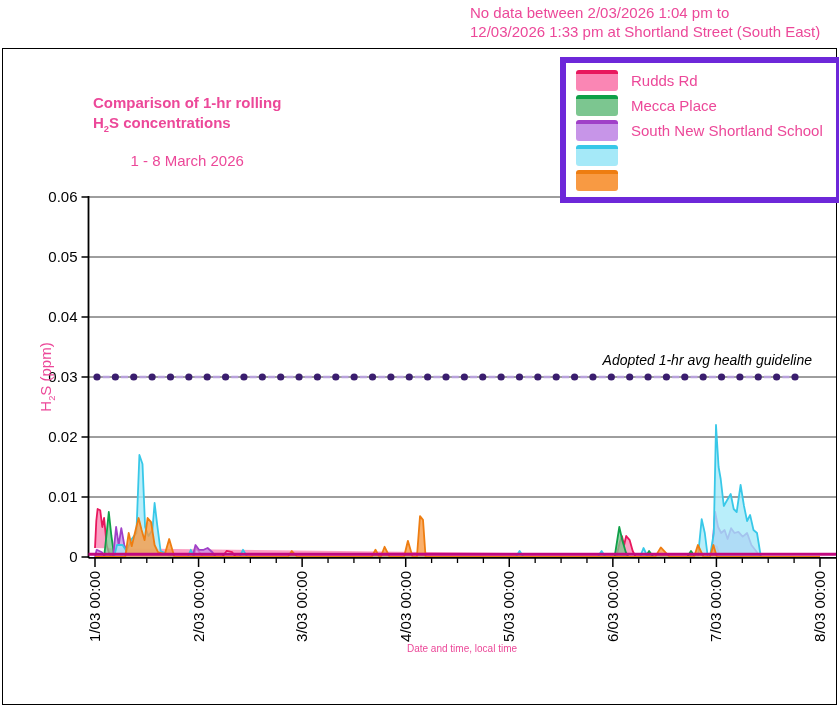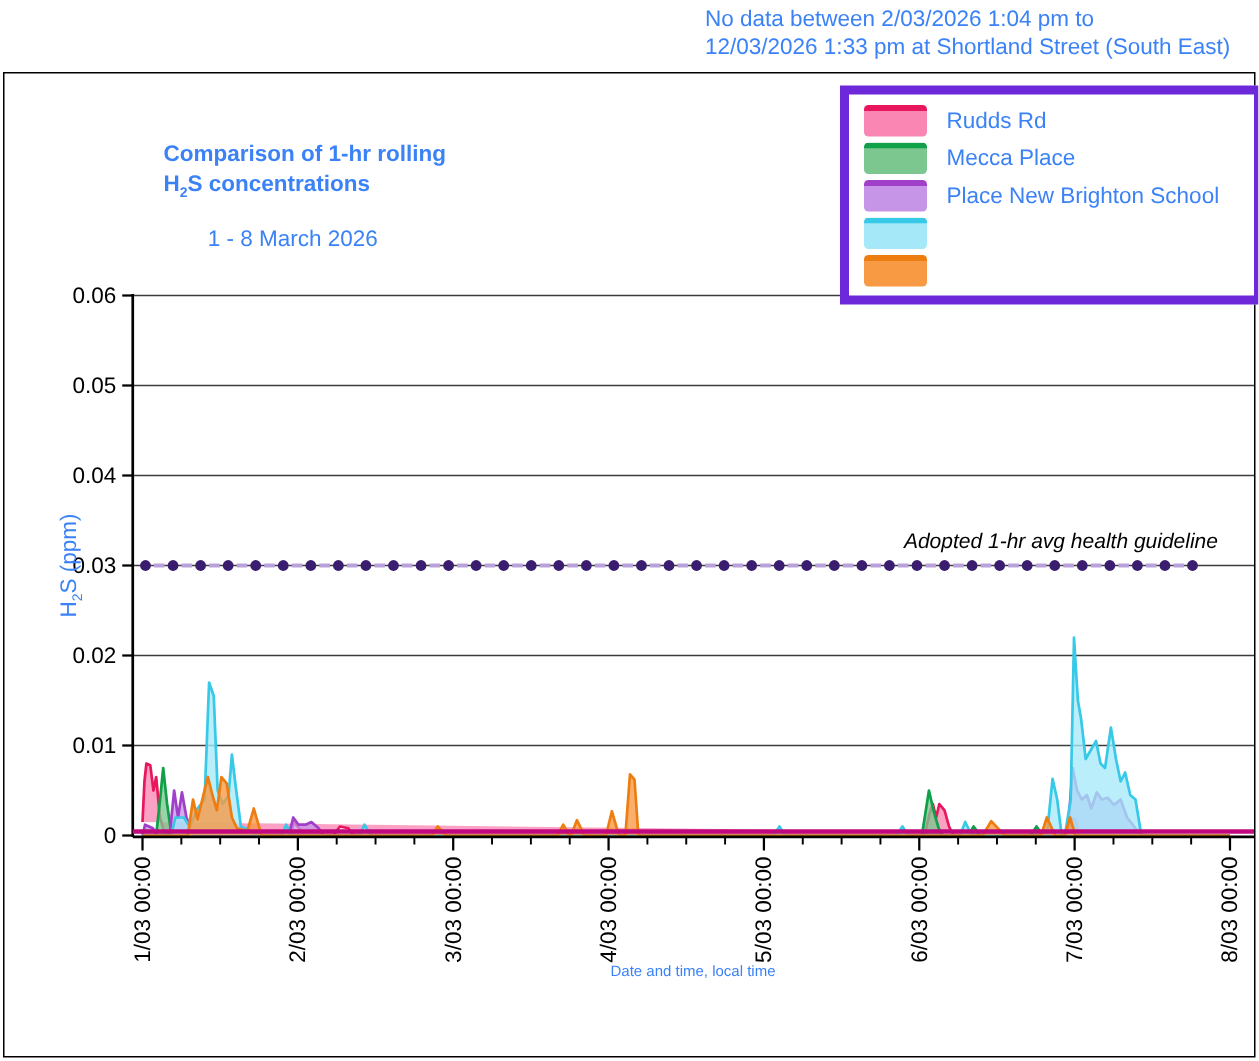--- a/index.html
+++ b/index.html
@@ -1,25 +1,25 @@
 <!DOCTYPE html>
 <html><head>
 <meta charset="utf-8">
 <style>
   html,body{margin:0;padding:0;background:#fff;}
   #stage{position:relative;width:839px;height:707px;background:#fff;overflow:hidden;
-         font-family:"Liberation Sans",sans-serif;color:#3b82f6;}
+         font-family:"Liberation Sans",sans-serif;color:#ec4899;}
   .note{position:absolute;left:470px;top:3px;font-size:15px;line-height:19px;white-space:nowrap;}
   .frame{position:absolute;left:2px;top:48px;width:833px;height:655px;border:1px solid #000;background:#fff;}
   .legend{position:absolute;left:560px;top:57px;width:270px;border:6px solid #6d28d9;background:#fff;padding:5px 0 4px 0;z-index:5;}
   .legend-row{display:flex;align-items:center;height:25px;padding-left:10px;}
   .swatch{width:42px;height:17px;border-radius:3px;margin-right:13px;flex:0 0 auto;}
   .legend-label{font-size:15px;white-space:nowrap;}
   .title-block{position:absolute;left:93px;top:93px;z-index:4;}
-  .title-line{font-weight:bold;font-size:15px;line-height:20px;margin-left:16px;}
+  .title-line{font-weight:bold;font-size:15px;line-height:20px;}
   .subtitle{font-size:15px;margin-top:13px;font-weight:normal;text-align:center;}
   sub{font-size:0.62em;}
   .y-axis-title{position:absolute;left:47px;top:377px;transform:translate(-50%,-50%) rotate(-90deg);
                 white-space:nowrap;font-size:15px;z-index:4;}
   .x-axis-title{position:absolute;left:462px;top:648px;transform:translate(-50%,-50%);
                 white-space:nowrap;font-size:10px;z-index:4;}
   svg{position:absolute;left:0;top:0;z-index:3;}
 </style>
 </head>
 <body>
@@ -36,21 +36,21 @@
       <div class="legend-row">
         <div class="swatch" style="background: rgb(250, 134, 180); border-top: 4px solid rgb(232, 23, 93);"></div>
         <span class="legend-label">Rudds Rd</span>
       </div>
       <div class="legend-row">
         <div class="swatch" style="background: rgb(124, 198, 144); border-top: 4px solid rgb(15, 160, 72);"></div>
         <span class="legend-label">Mecca Place</span>
       </div>
       <div class="legend-row">
         <div class="swatch" style="background: rgb(199, 149, 232); border-top: 4px solid rgb(160, 64, 200);"></div>
-        <span class="legend-label">Place New Brighton School</span>
+        <span class="legend-label">South New Shortland School</span>
       </div>
       <div class="legend-row">
         <div class="swatch" style="background: rgb(165, 233, 248); border-top: 4px solid rgb(56, 200, 232);"></div>
       </div>
       <div class="legend-row">
         <div class="swatch" style="background: rgb(248, 154, 67); border-top: 4px solid rgb(238, 125, 17);"></div>
       </div>
     </div>
 
   <div class="title-block">

